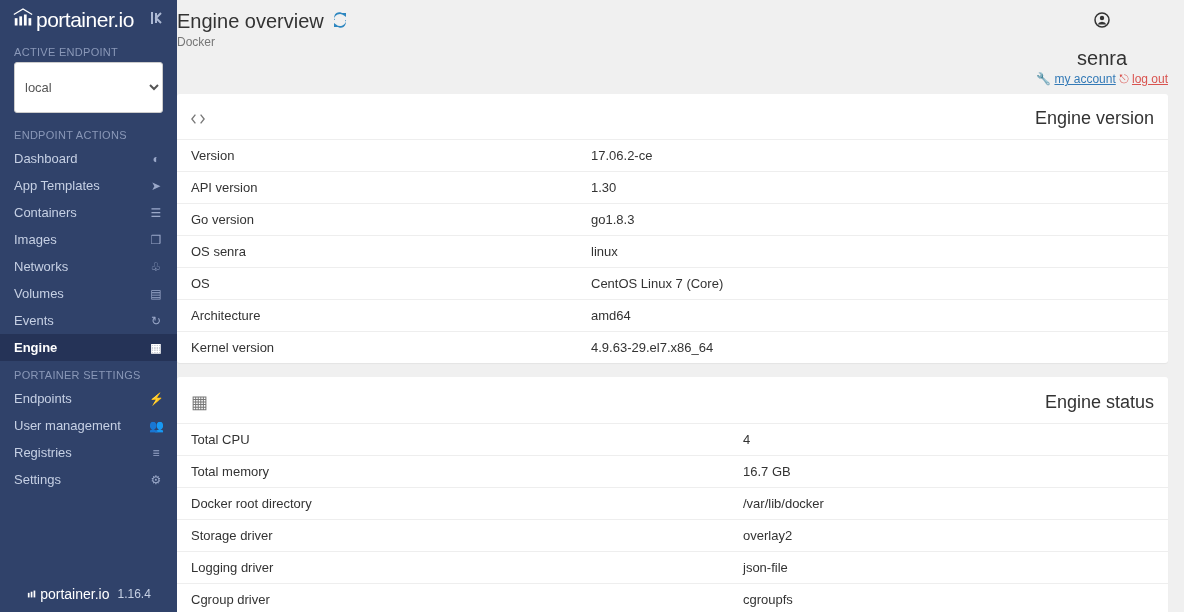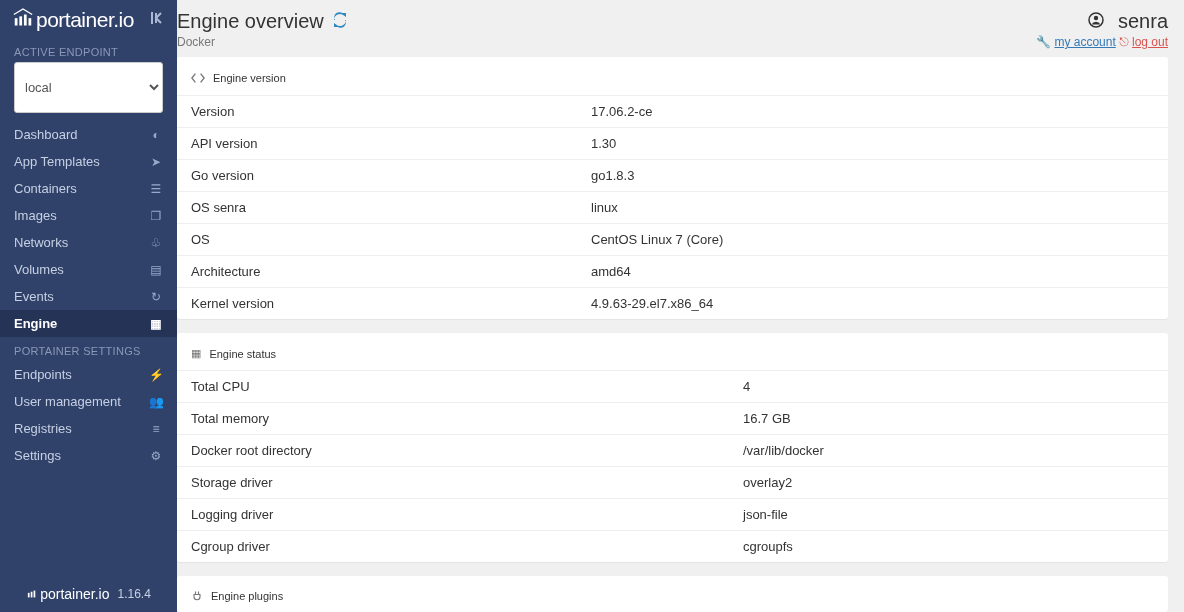--- a/index.html
+++ b/index.html
@@ -18,26 +18,26 @@
 .nav-item.active .icon { color: #fff; }
 .sidebar-footer { margin-top: auto; display: flex; align-items: center; justify-content: center; gap: 8px; padding: 10px; font-size: 12px; color: #c6d0e4; }
 .sidebar-footer .flogo { font-size: 14px; color: #fff; display: flex; align-items: center; }
 .main { flex: 1; overflow-y: auto; padding: 10px 16px 20px 0; }
 .topbar { display: flex; justify-content: space-between; align-items: flex-start; margin-bottom: 8px; }
 .page-title-wrap {}
 .page-title { font-size: 20px; color: #333; display: flex; align-items: center; gap: 8px; }
 .refresh-icon { color: #2e87c0; font-size: 16px; cursor: pointer; }
 .breadcrumb { font-size: 12px; color: #777; margin-top: 2px; }
 .userbox { text-align: right; }
-.user-row { display: flex; align-items: center; justify-content: flex-end; gap: 14px; font-size: 20px; color: #333; }
+.user-row { display: flex; align-items: center; justify-content: flex-end; gap: 14px; font-size: 20px; color: #333; flex-direction: column; }
 .user-links { font-size: 12px; margin-top: 2px; }
 .user-links a { color: #337ab7; text-decoration: underline; cursor: pointer; }
 .user-links .sep { color: #999; }
 .panel { background: #fff; border-radius: 3px; box-shadow: 0 1px 1px rgba(0,0,0,.05); margin-bottom: 14px; }
-.panel-header { padding: 14px 14px 10px; display: flex; align-items: center; gap: 8px; color: #333; font-size: 11px; }
+.panel-header { padding: 14px 14px 10px; display: flex; align-items: center; gap: 8px; color: #333; font-size: 18px; justify-content: space-between; }
 .panel-header .picon { color: #777; display: inline-flex; }
 .table { width: 100%; border-collapse: collapse; font-size: 13px; }
 .table tr { border-top: 1px solid #eee; }
 .table td { padding: 8px 14px; color: #333; }
 .table td:first-child { width: 400px; color: #333; }
 
 .main::-webkit-scrollbar { width: 10px; }
 .main::-webkit-scrollbar-thumb { background: #c8c8c8; }
 .main::-webkit-scrollbar-track { background: #eaeaea; }
 </style>
@@ -66,20 +66,21 @@
     </span>
   </div>
 
   <div class="sidebar-section-label">ACTIVE ENDPOINT</div>
   <div class="endpoint-select-wrap">
     <select class="endpoint-select">
       <option>local</option>
     </select>
   </div>
 
+  <div class="sidebar-section-label">ENDPOINT ACTIONS</div>
 
   <div class="nav-item">
     <span>Dashboard</span>
     <span class="icon">◐</span>
   </div>
   <div class="nav-item">
     <span>App Templates</span>
     <span class="icon">➤</span>
   </div>
   <div class="nav-item">

